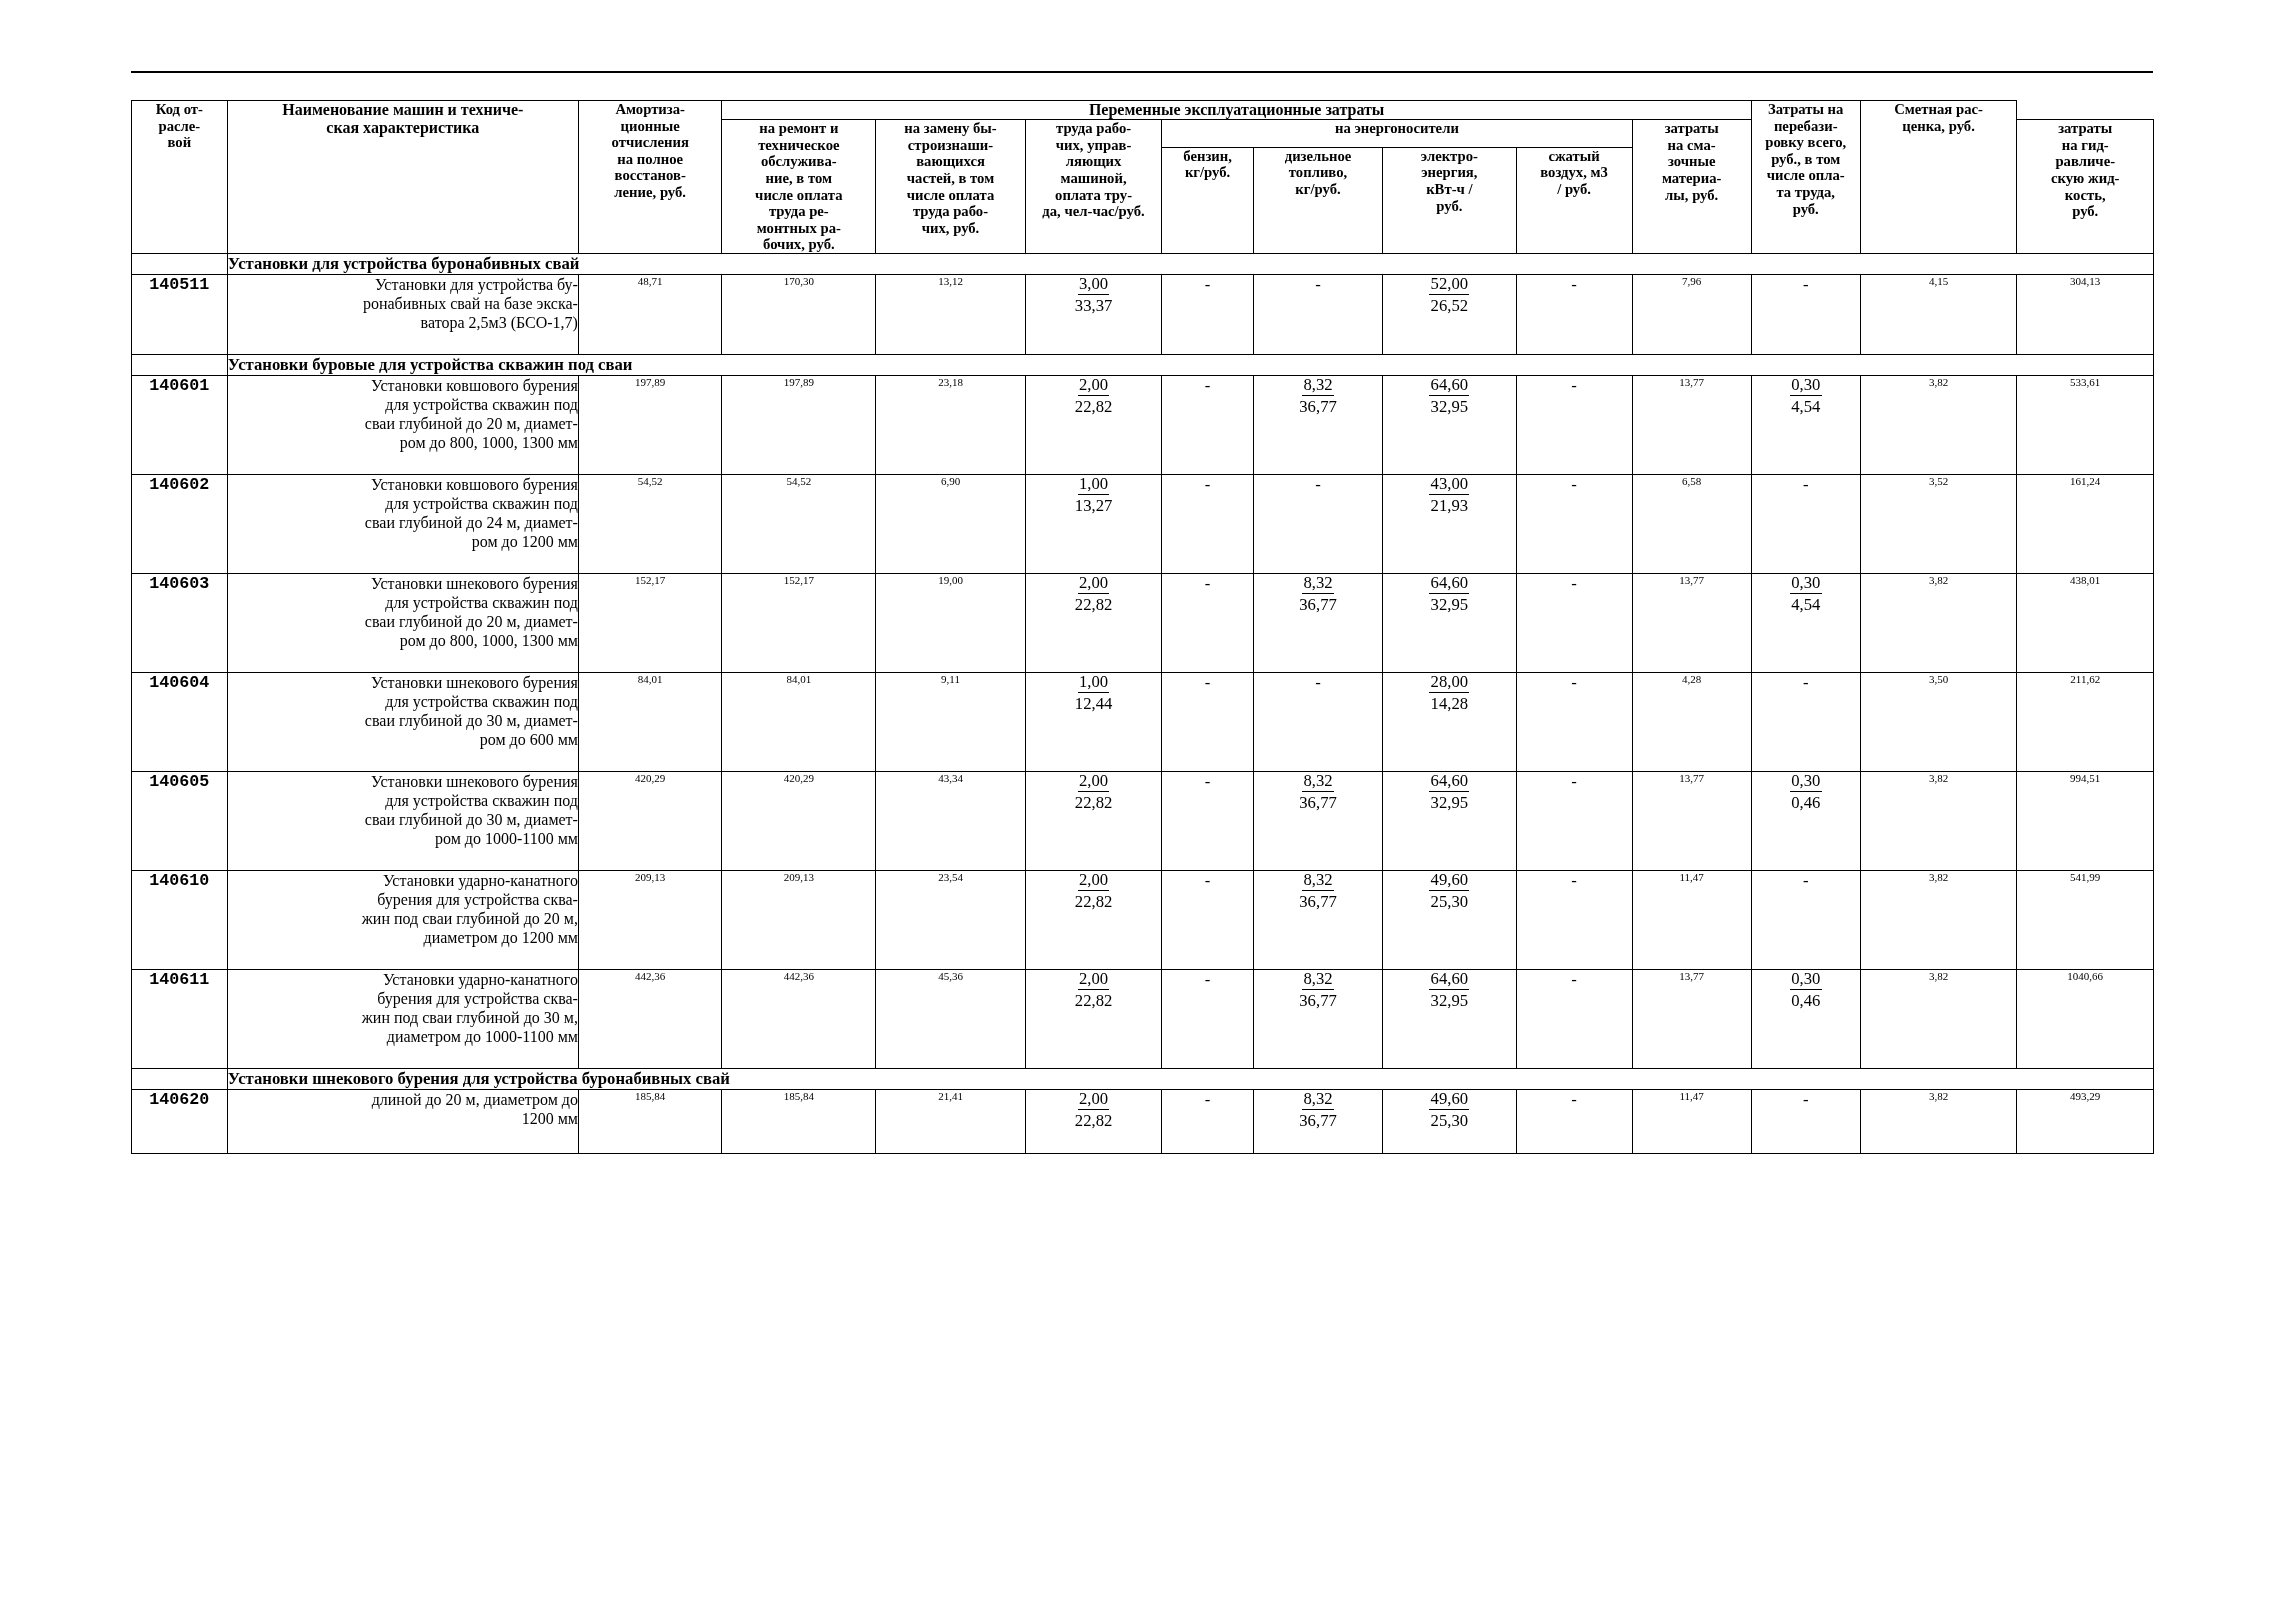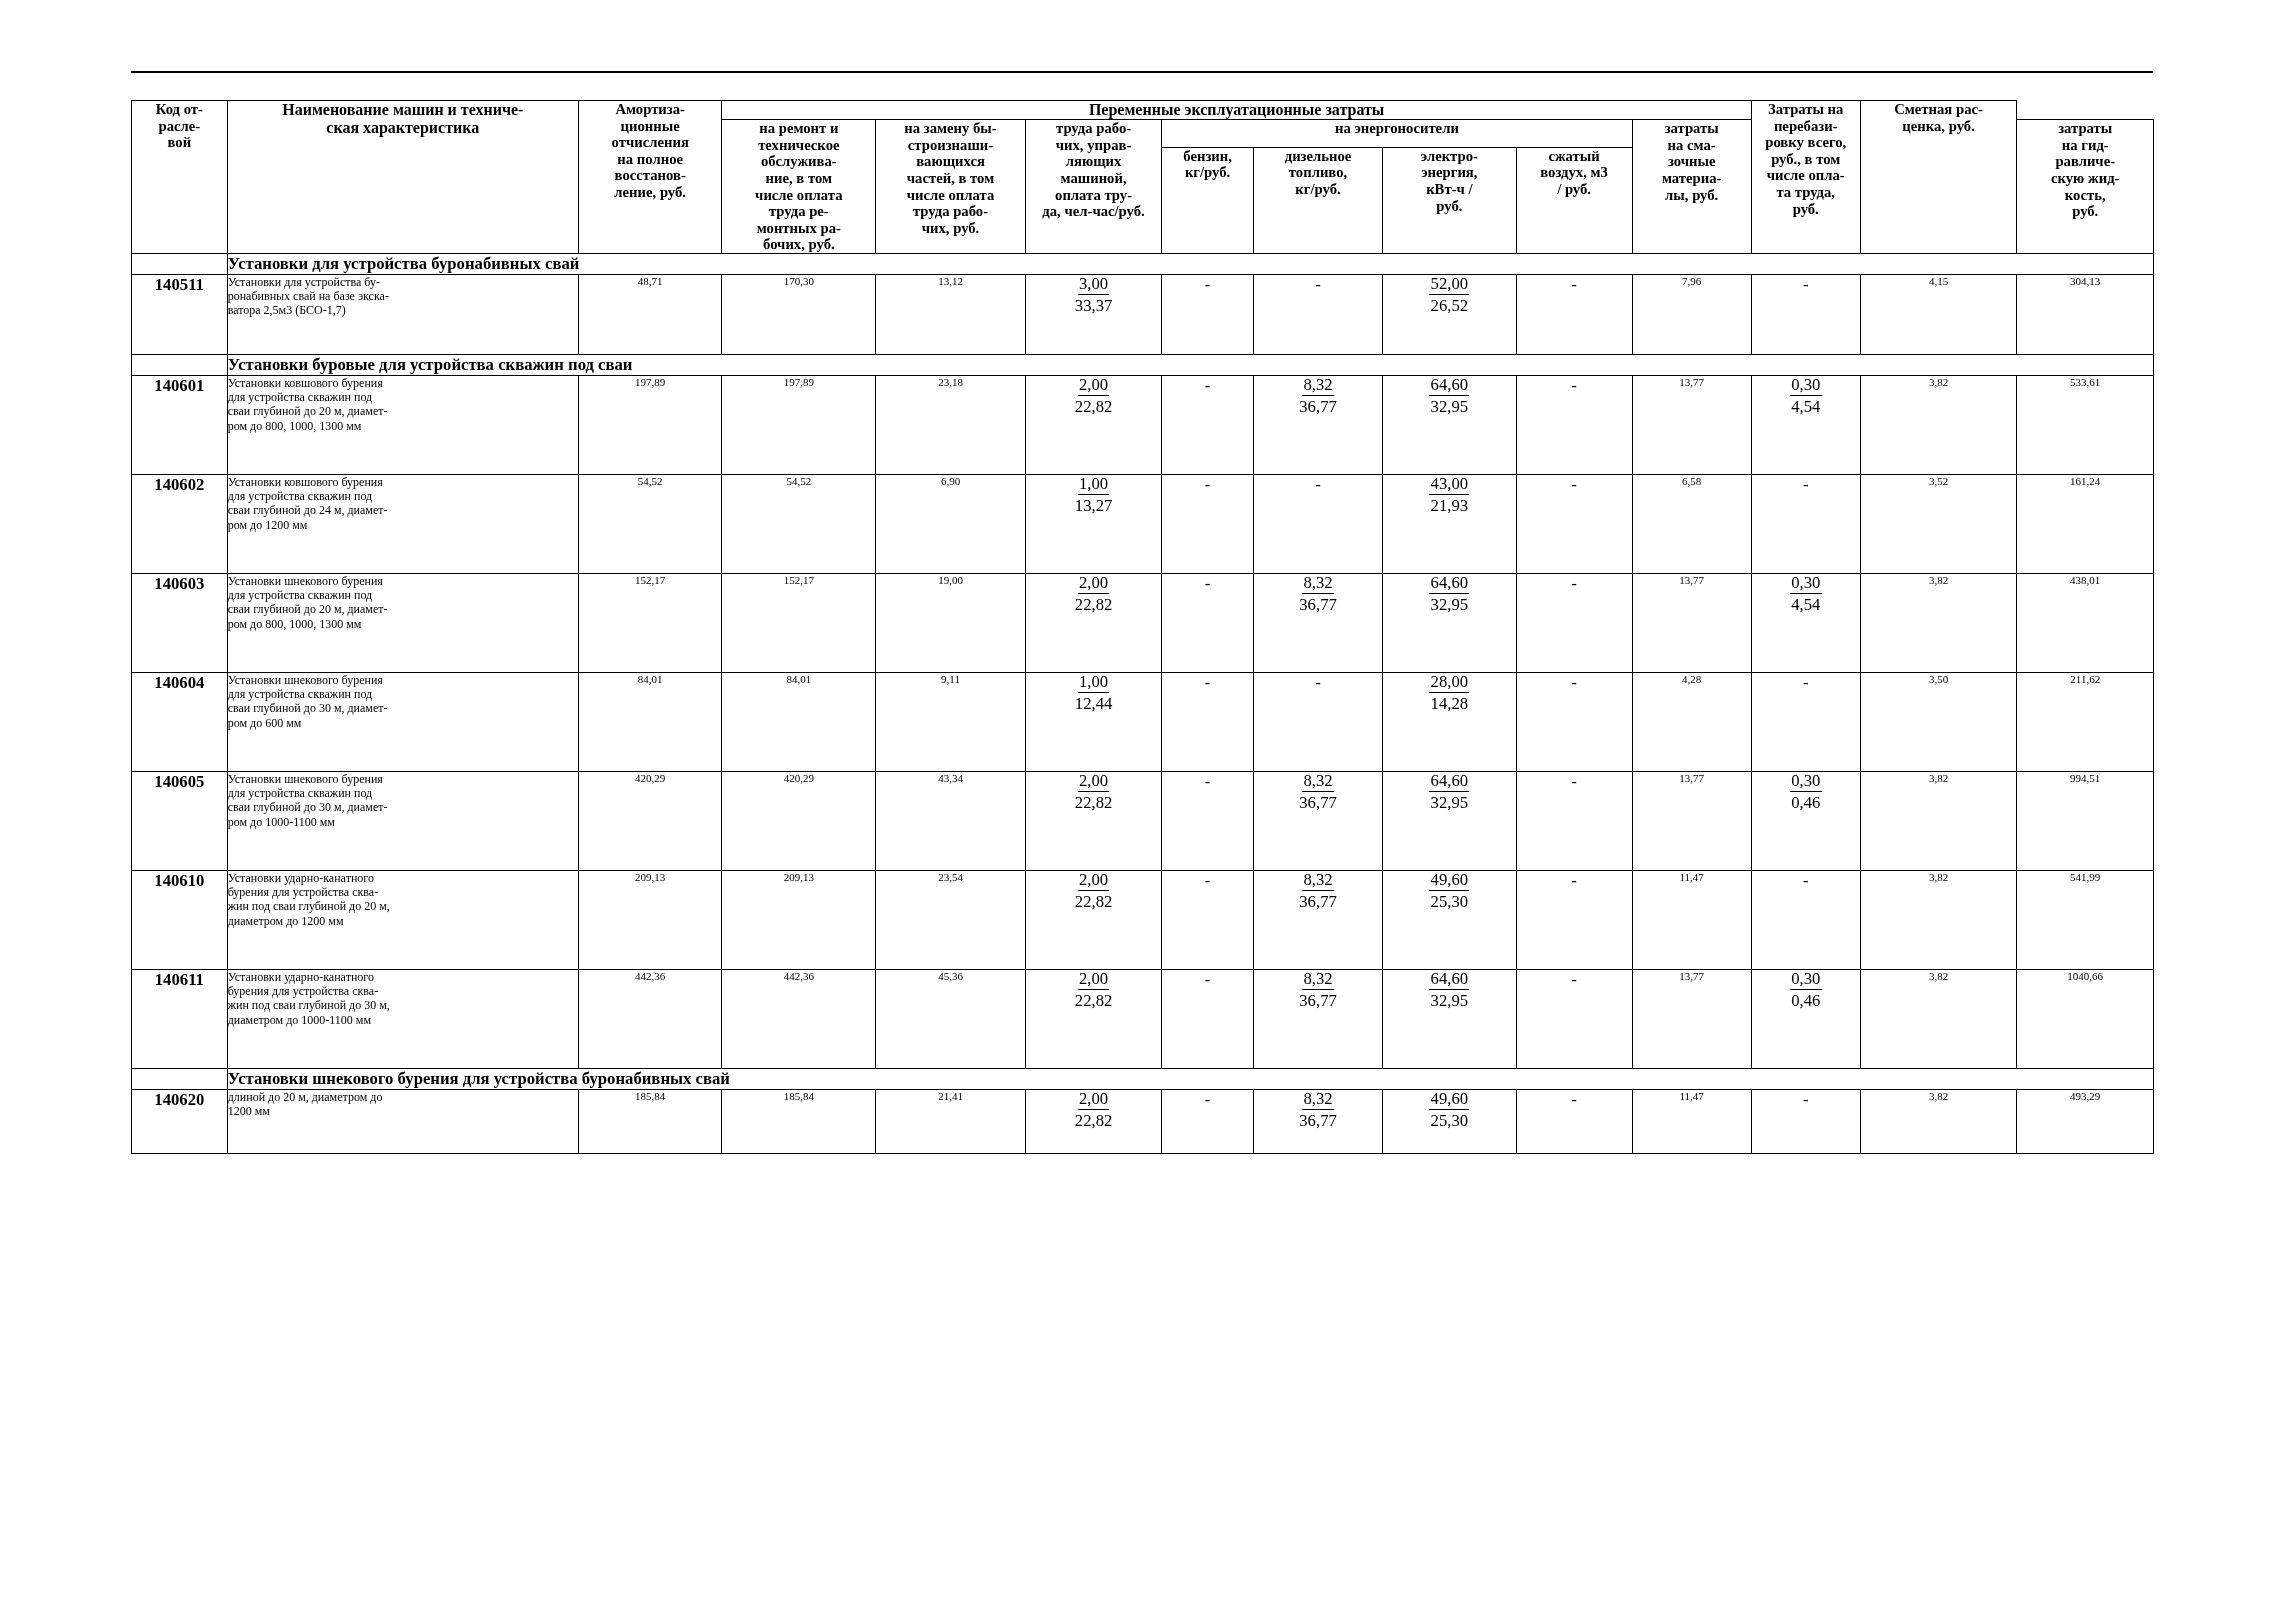--- a/index.html
+++ b/index.html
@@ -70,24 +70,25 @@
     padding: 4px 6.7px 4.7px 9.4px;
     text-align: left;
     vertical-align: middle;
   }
   .code {
     text-align: center;
     font-weight: bold;
     font-size: 16.7px;
     vertical-align: middle;
     padding: 2.7px 1.3px;
+    font-family: Liberation Mono, monospace;
   }
   .name {
-    text-align: left;
-    font-size: 12px;
+    text-align: right;
+    font-size: 16px;
     line-height: 1.19;
     padding: 4px 4px 2.7px 6.7px;
     vertical-align: top;
   }
   .num {
     text-align: center;
     font-size: 11px;
     vertical-align: bottom;
     padding: 2.7px 4px 4px 4px;
   }

